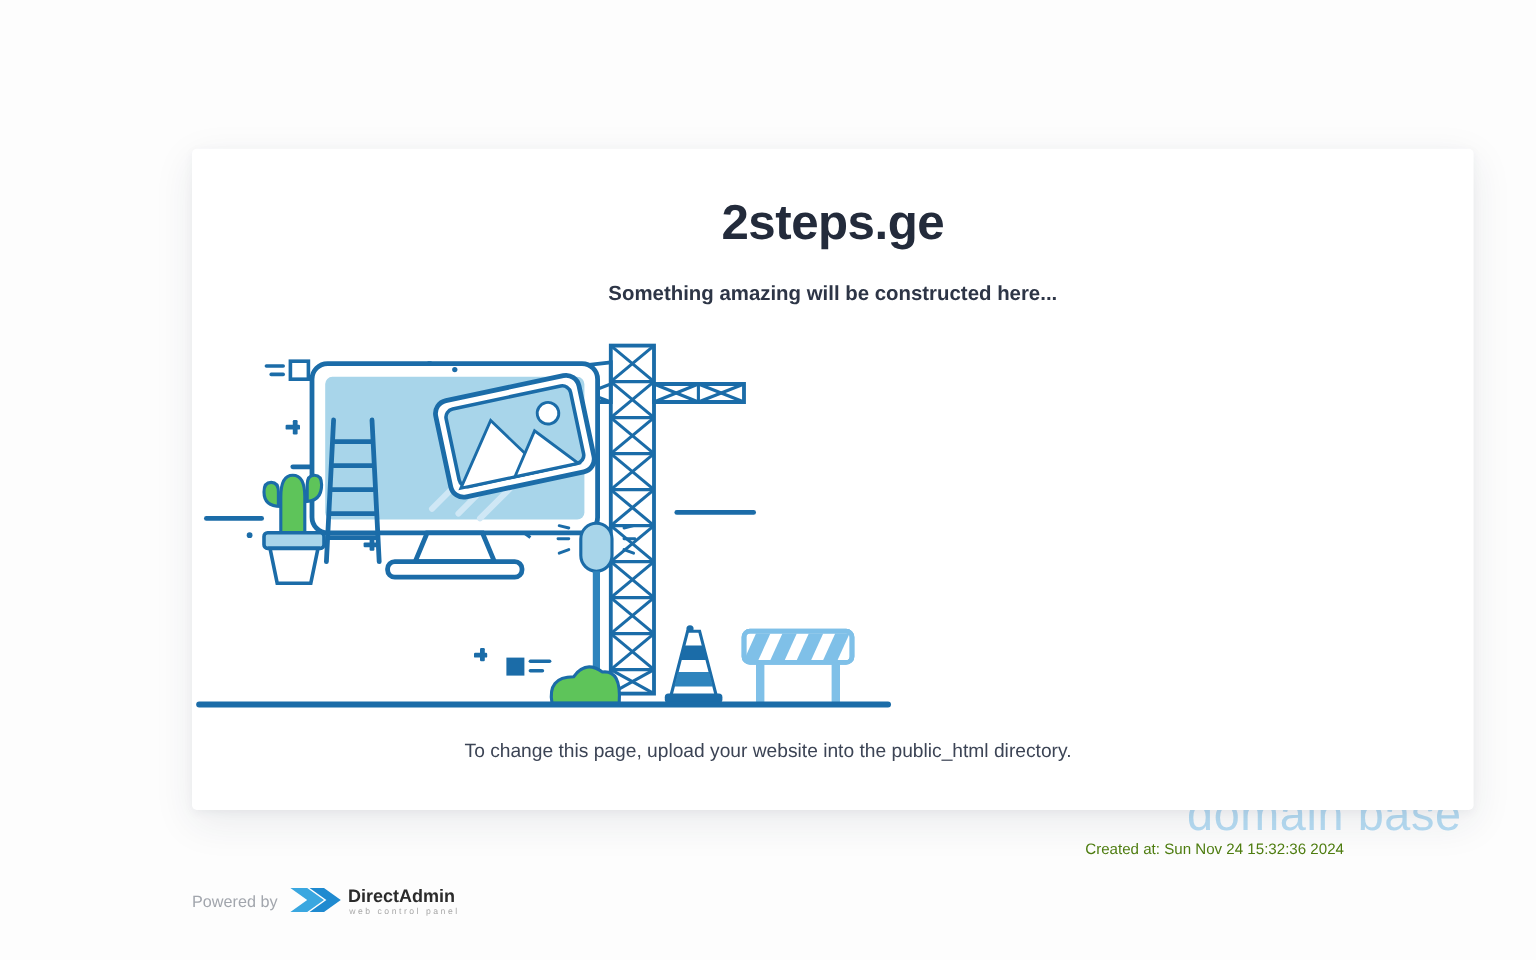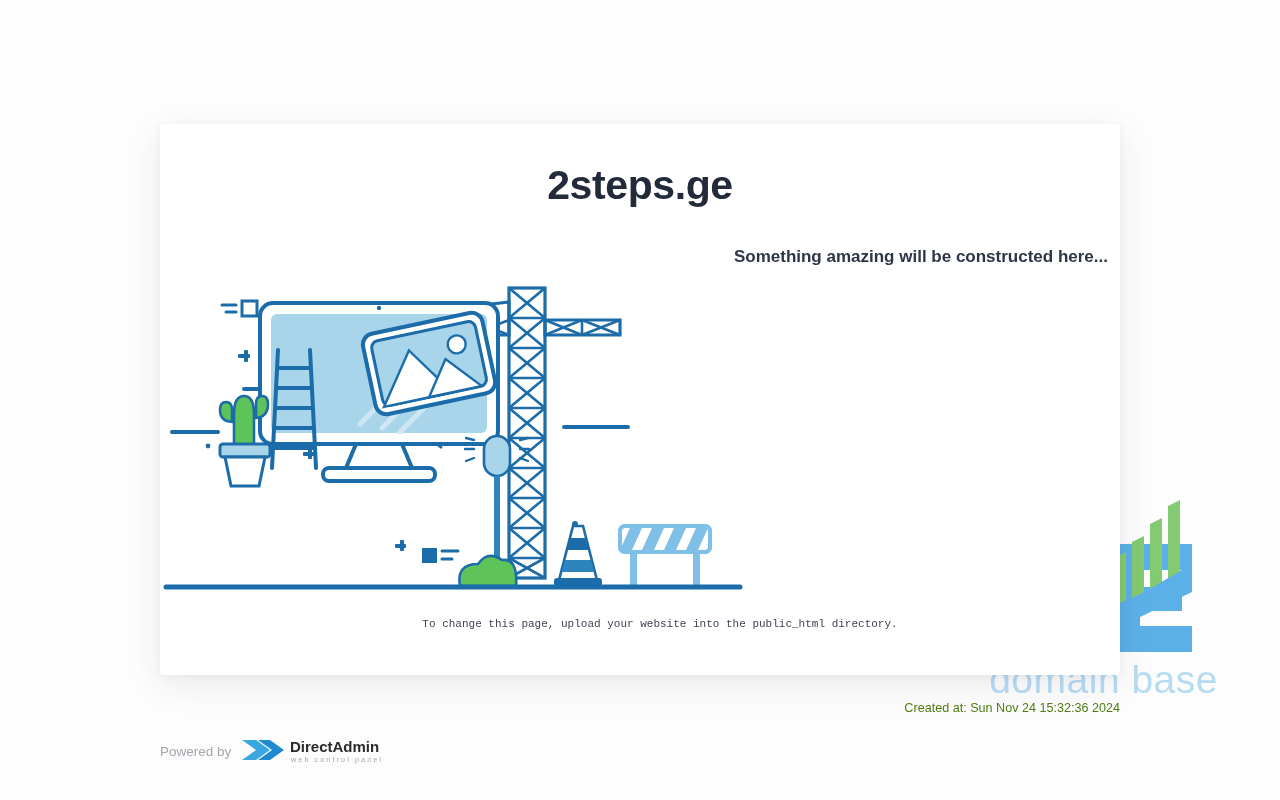--- a/index.html
+++ b/index.html
@@ -42,42 +42,42 @@
     color: #b6dcf3;
     font-family: Liberation Sans, sans-serif;
     white-space: nowrap;
   }
 
   
   #card {
     position: absolute;
     left: 160px;
     top: 124px;
-    width: 960px;
+    width: 1068px;
     height: 551px;
     background: #ffffff;
     border-radius: 4px;
     box-shadow: 0 10px 34px rgba(40,50,70,0.085),
                 0 2px 8px rgba(40,50,70,0.05);
   }
 
   #page-title {
     margin: 0;
     padding-top: 38px;
     text-align: center;
     font-size: 41px;
     font-weight: bold;
     color: #232b3b;
     letter-spacing: -0.4px;
     font-family: "Liberation Sans", sans-serif;
   }
   #subtitle {
-    margin: 12px;
+    margin: 0;
     padding-top: 26px;
-    text-align: right;
+    text-align: center;
     font-size: 17px;
     font-weight: bold;
     color: #2d3546;
     font-family: "Liberation Sans", sans-serif;
   }
 
   
   #illustration {
     position: absolute;
     left: 0;
@@ -86,24 +86,23 @@
     height: 348px;
   }
   #illustration svg { display: block; width: 100%; height: 100%; }
 
   #upload-note {
     position: absolute;
     left: 0;
     top: 494px;
     width: 960px;
     text-align: center;
-    font-size: 11px;
+    font-size: 16px;
     color: #3c4455;
-    font-family: Liberation Mono, monospace;
-    padding-left: 20px;
+    font-family: Liberation Sans, sans-serif;
   }
 
   
   #footer {
     position: absolute;
     left: 160px;
     top: 690px;
     width: 960px;
     height: 40px;
   }

